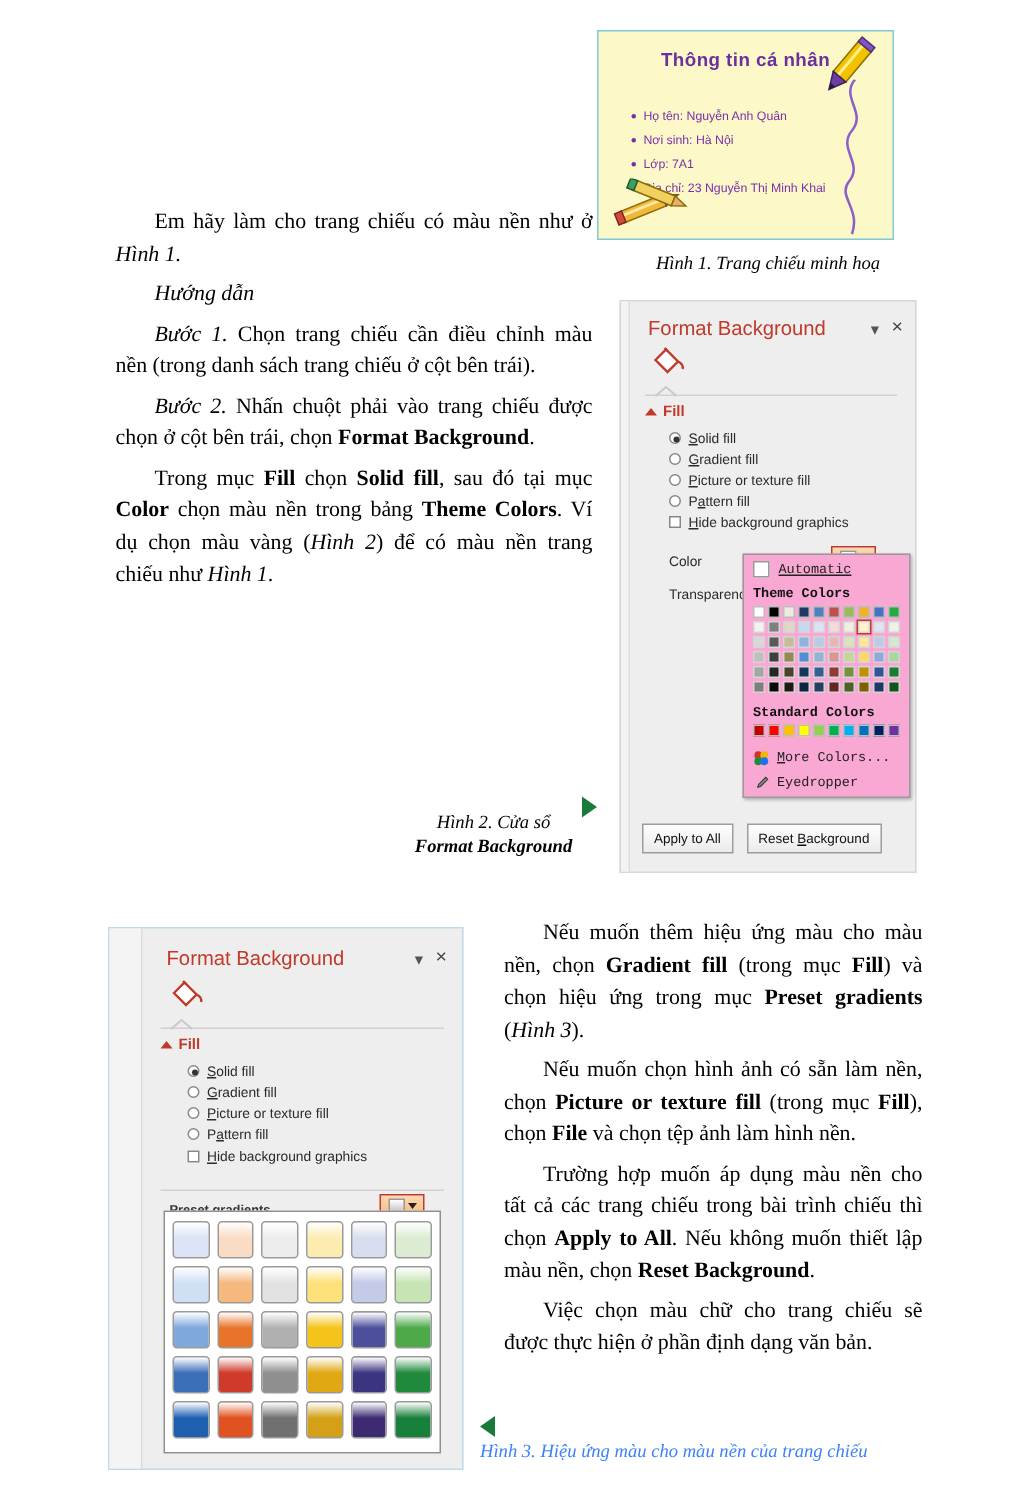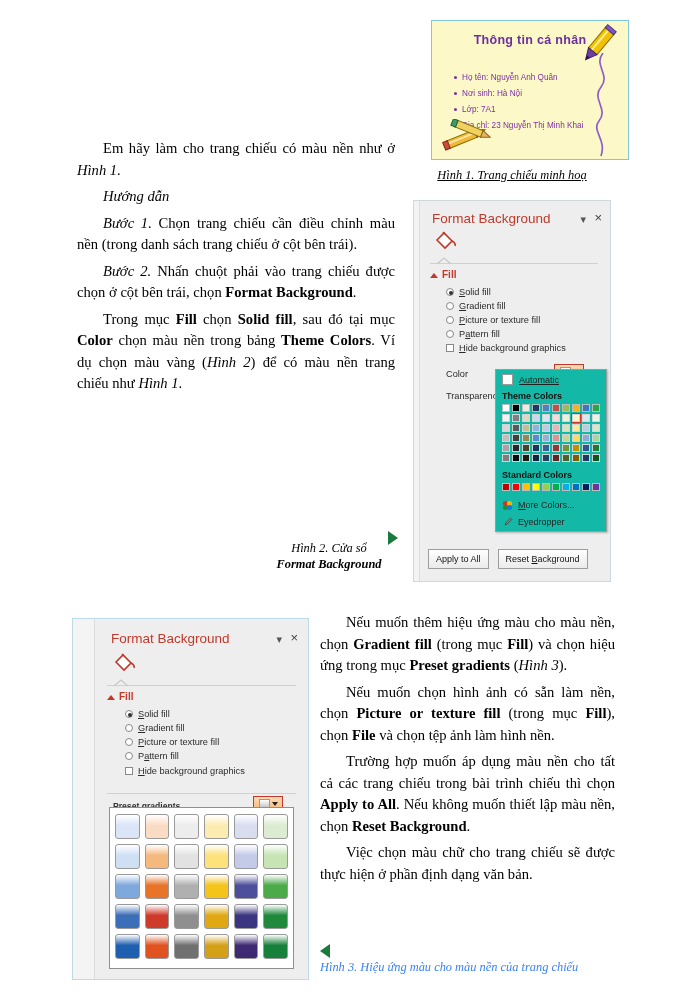--- a/index.html
+++ b/index.html
@@ -25,21 +25,21 @@
   b.bd { font-weight: bold; }
   i.it { font-style: italic; }
 
   
   #left-text {
     position:absolute; left:77px; top:138px; width:318px;
   }
   #left-text p { margin: 0 0 5px 0; }
 
   
-  #fig1-wrap { position:absolute; left:431px; top:20px; width:198px; height:140px; }
+  #fig1-wrap { position:absolute; left:398px; top:20px; width:198px; height:140px; }
   #slide {
     position:absolute; inset:0;
     background:#fdf8c8;
     border:1px solid #7fc9d8;
   }
   #slide-title {
     position:absolute; left:0; right:0; top:12px;
     text-align:center;
     font-family:"Liberation Sans", sans-serif;
     font-size:12.5px; font-weight:600;
@@ -57,21 +57,21 @@
     background:#7b2fa8; vertical-align:middle; margin-right:5px; margin-bottom:1px;
   }
   #squiggle { position:absolute; right:14px; top:32px; }
   #pencil-tr { position:absolute; right:6px; top:2px; }
   #pencil-bl { position:absolute; left:8px; bottom:6px; }
 
   #fig1-cap {
     position:absolute; left:413px; top:168px; width:198px;
     text-align:center;
     font-family:"Liberation Serif", serif;
-    font-style:italic; font-size:12.4px; color:#000;text-decoration:underline;
+    font-style:italic; font-size:12.4px; color:#000;
   }
 
   
   #fig2-panel {
     position:absolute; left:413px; top:200px; width:198px; height:382px;
     background:#eeeeee; border:1px solid #cfd8dc;
   }
   #fig2-panel .panel-left-edge {
     position:absolute; left:0; top:0; bottom:0; width:6px; background:#f3f3f3;
     border-right:1px solid #dddddd;
@@ -127,22 +127,22 @@
     display:flex;align-items:flex-end;justify-content:center;
   }
   .cb-caret {
     width:0;height:0;border-left:3px solid transparent;border-right:3px solid transparent;
     border-top:4px solid #222;
   }
 
   
   #color-menu {
     position:absolute; left:81px; top:168px; width:112px;
-    background:#14b8a6; border:1px solid #9a9a9a;
-    font-family:Liberation Sans, sans-serif;
+    background:#f9a8d4; border:1px solid #9a9a9a;
+    font-family:Liberation Mono, monospace;
     box-shadow:1px 1px 2px rgba(0,0,0,.25);
     z-index:5;
   }
   .cm-auto{ display:flex; align-items:center; gap:6px; padding:4px 6px; font-size:9px;color:#222;}
   .cm-auto .sw{ width:11px;height:11px;border:1px solid #999;background:#fff;}
   .cm-head{ font-size:9px; font-weight:bold; color:#111; padding:2px 6px 3px 6px;}
   .swgrid{ padding:0 6px 4px 6px; }
   .swrow{ display:flex; gap:1.6px; margin-bottom:1.6px; }
   .sw10{ width:8.4px; height:8.4px; border:1px solid #bdbdbd; }
   .swrow.variants .sw10{ border:1px solid #d4d4d4; }
@@ -190,21 +190,21 @@
   .gg-cell { width:25px; height:25px; border:1px solid #9a9a9a; border-radius:3px; }
 
   #fig3-cap {
     position:absolute; left:320px; top:960px; width:300px;
     font-family:"Liberation Serif",serif; font-style:italic;
     font-size:12.4px; color:#3b82f6;
   }
 
   
   #right-text { position:absolute; left:320px; top:612px; width:295px; }
-  #right-text p { margin:0 0 5px 0;font-family:Liberation Serif, serif; }
+  #right-text p { margin:0 0 5px 16px;font-family:Liberation Serif, serif; }
 </style>
 </head>
 <body>
 
 <div id="page">
 
   <div id="left-text">
     <p class="para">
       <span class="ind"></span><span>Em hãy làm cho trang chiếu có màu nền như ở </span><i class="it">Hình 1.</i>
     </p>

